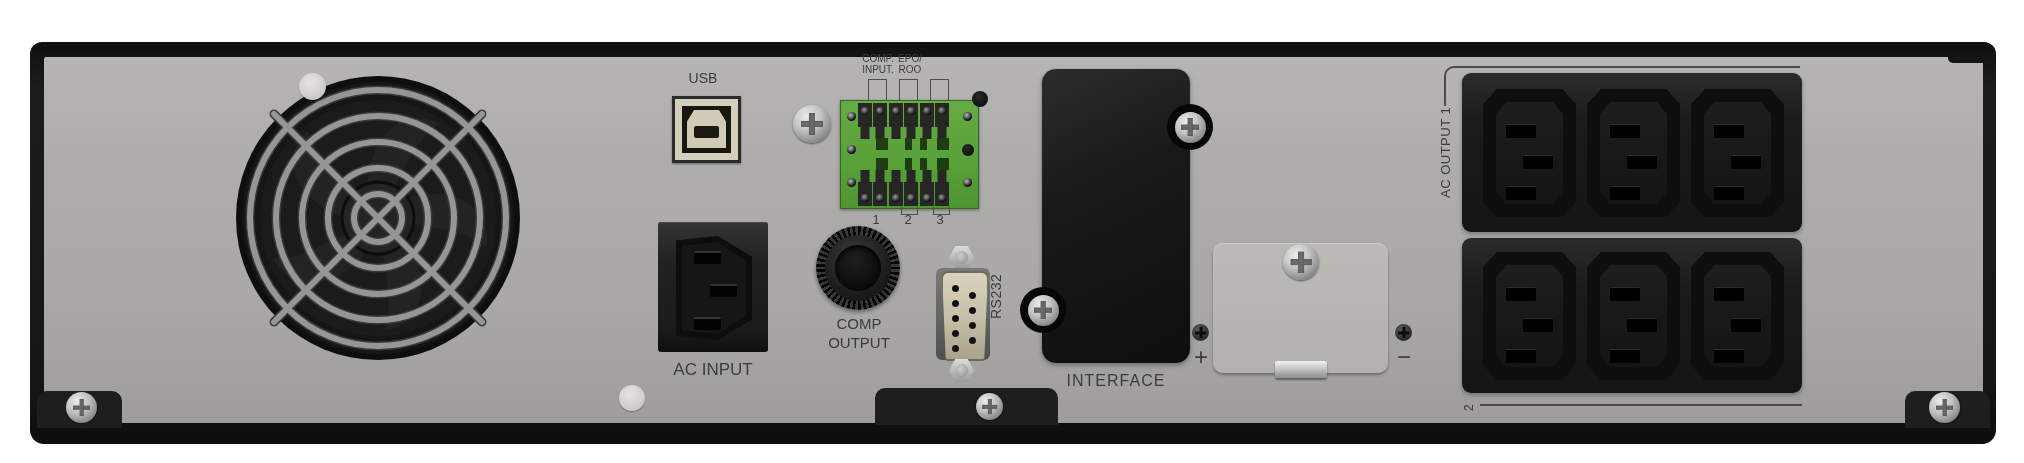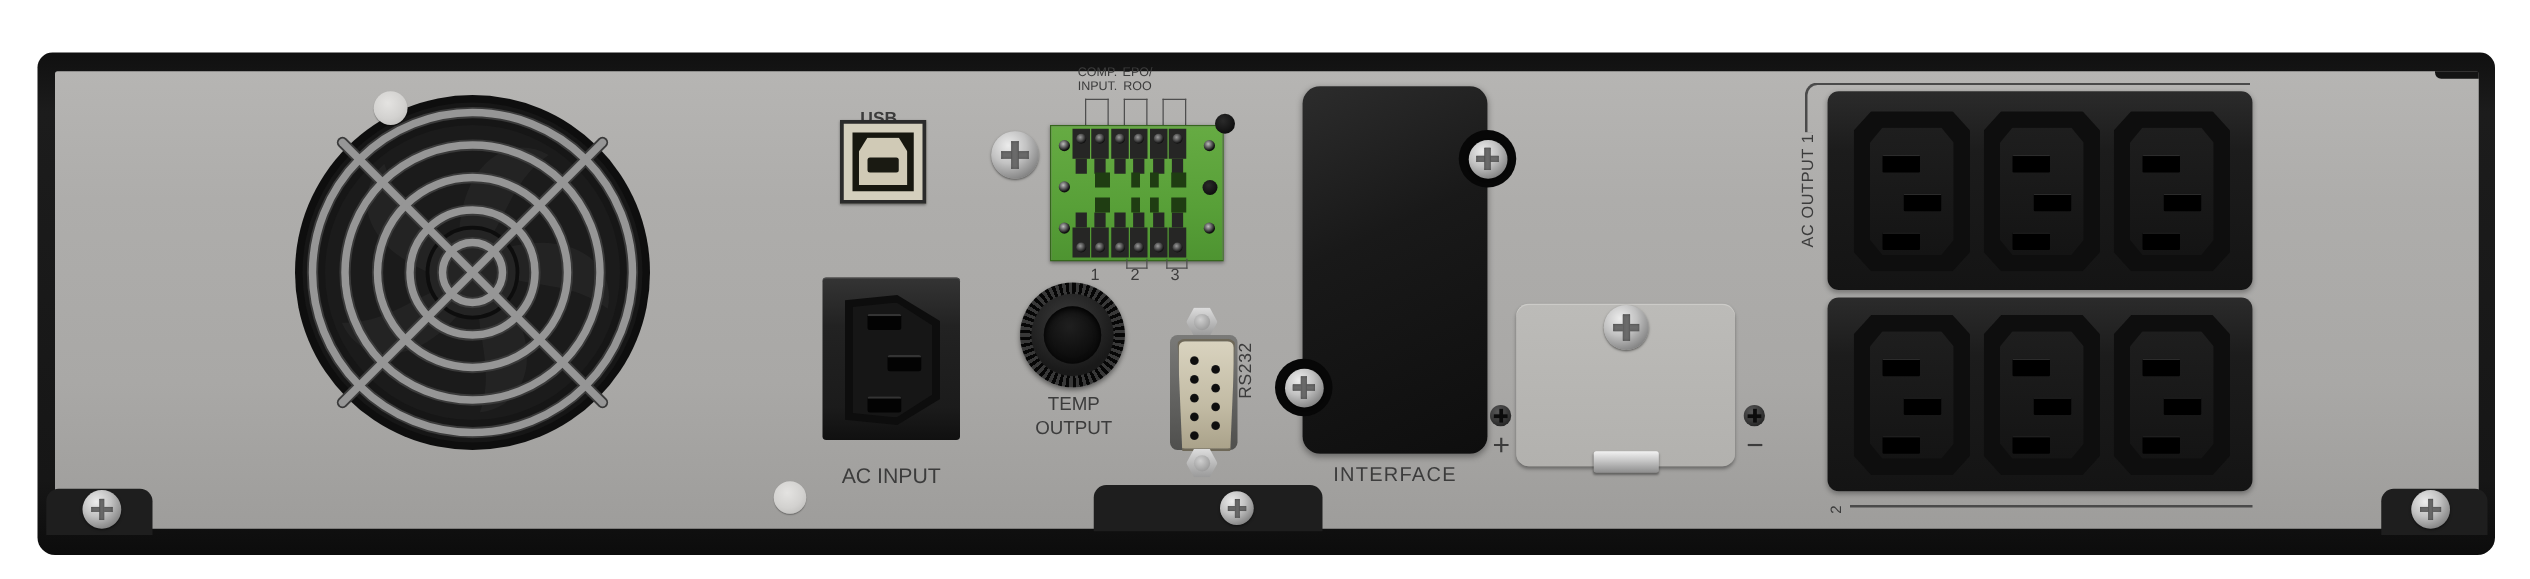--- a/index.html
+++ b/index.html
@@ -111,21 +111,21 @@
         <circle r="102"></circle>
         <circle r="76"></circle>
         <circle r="50"></circle>
         <circle r="24"></circle>
     </g>
   </svg>
   <div class="abs rivet" style="left:299px;top:73px;width:27px;height:27px;"></div>
   <div class="abs rivet" style="left:619px;top:385px;width:26px;height:26px;"></div>
   <div class="abs screw" style="left:793px;top:105px;width:38px;height:38px;"></div>
 
-  <div class="abs lbl" style="left:668px;top:86px;width:70px;font-size:14px;font-weight:bold;">USB</div>
+  <div class="abs lbl" style="left:668px;top:70px;width:70px;font-size:14px;">USB</div>
   <div class="abs" style="left:672px;top:96px;width:63px;height:61px;background:#d4cfbd;border:3px solid #2b2b2b;box-shadow:0 1px 2px rgba(0,0,0,.4);">
     <div class="abs" style="left:7px;top:7px;width:49px;height:47px;background:#17170f;"></div>
     <div class="abs" style="left:12px;top:11px;width:39px;height:38px;background:#d0cab6;clip-path:polygon(0 30%,18% 0,82% 0,100% 30%,100% 100%,0 100%);">
       <div class="abs" style="left:7px;top:16px;width:25px;height:12px;background:#1a1a12;border-radius:2px;"></div>
     </div>
   </div>
 
   <div class="abs lbl" style="left:858px;top:53px;width:40px;font-size:10px;line-height:11px;">
     <div>COMP.</div>
     <div>INPUT.</div>
@@ -174,28 +174,28 @@
   <div class="abs lbl" style="left:901px;top:212px;width:14px;font-size:13px;">2</div>
   <div class="abs lbl" style="left:933px;top:212px;width:14px;font-size:13px;">3</div>
 
   <div class="abs acin-bezel" style="left:658px;top:222px;width:110px;height:130px;">
     <div class="abs acin-recess" style="left:18px;top:14px;width:76px;height:104px;"></div>
     <div class="abs acin-face" style="left:24px;top:20px;width:64px;height:92px;"></div>
     <div class="abs pin" style="left:36px;top:29px;width:27px;height:11px;"></div>
     <div class="abs pin" style="left:52px;top:62px;width:27px;height:11px;"></div>
     <div class="abs pin" style="left:36px;top:95px;width:27px;height:11px;"></div>
   </div>
-  <div class="abs lbl" style="left:643px;top:371px;width:140px;font-size:17px;">AC INPUT</div>
+  <div class="abs lbl" style="left:643px;top:360px;width:140px;font-size:17px;">AC INPUT</div>
 
   <div class="abs breaker-ring" style="left:816px;top:226px;width:84px;height:84px;">
     <div class="breaker-mid"></div>
     <div class="breaker-btn"></div>
   </div>
   <div class="abs lbl" style="left:798px;top:314px;width:122px;font-size:15px;line-height:19px;">
-    <div>TEMP</div>
+    <div>COMP</div>
     <div>OUTPUT</div>
   </div>
 
   <div class="abs hexnut" style="left:949px;top:246px;width:25px;height:23px;"></div>
   <div class="abs db9-frame" style="left:936px;top:268px;width:54px;height:92px;"></div>
   <div class="abs db9" style="left:941px;top:271px;width:44px;height:86px;">
     <div class="db9hole" style="left:9px;top:12px;"></div>
     <div class="db9hole" style="left:9px;top:27px;"></div>
     <div class="db9hole" style="left:9px;top:42px;"></div>
     <div class="db9hole" style="left:9px;top:57px;"></div>

